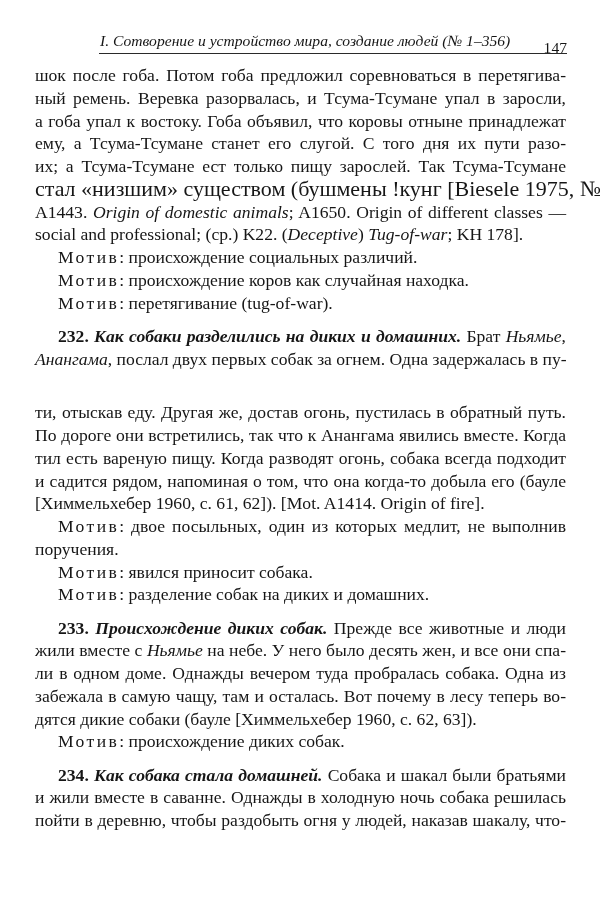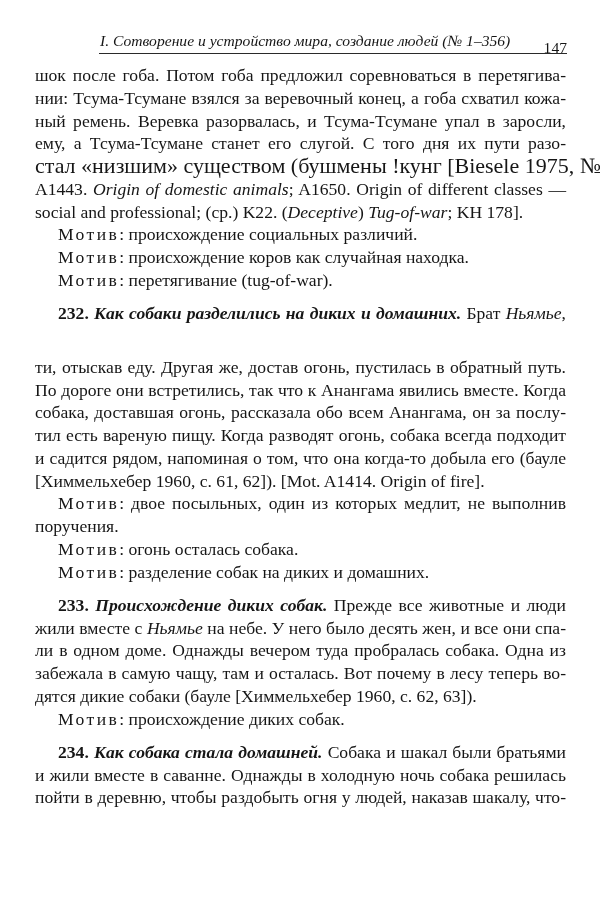--- a/index.html
+++ b/index.html
@@ -36,44 +36,45 @@
 
   <div class="running-head">
     <span class="title">I. Сотворение и устройство мира, создание людей (№ 1–356)</span>
     <span class="pageno">147</span>
   </div>
 
   <div class="body-text">
 
     <div>
       <span class="line" style="white-space: nowrap;">шок после гоба. Потом гоба предложил соревноваться в перетягива-</span>
-      <span class="line" style="white-space: nowrap;">нии: Тсума-Тсумане взялся за веревочный конец, а гоба схватил кожа-</span>
       <span class="line" style="white-space: nowrap;">ный ремень. Веревка разорвалась, и Тсума-Тсумане упал в заросли,</span>
+      <span class="line" style="white-space: nowrap;">а гоба упал к востоку. Гоба объявил, что коровы отныне принадлежат</span>
       <span class="line" style="white-space: nowrap;">ему, а Тсума-Тсумане станет его слугой. С того дня их пути разо-</span>
+      <span class="line" style="white-space: nowrap;">их; а Тсума-Тсумане ест только пищу зарослей. Так Тсума-Тсумане</span>
       <span class="line" style="white-space: nowrap; font-size: 22px;">стал «низшим» существом (бушмены !кунг [Biesele 1975, № 37]). [Mot.</span>
       <span class="line" style="white-space: nowrap;"><span>A1443. </span><span class="it">Origin of domestic animals</span><span>; A1650. Origin of different classes —</span></span>
       <span class="line last" style="white-space: nowrap;"><span>social and professional; (ср.) K22. (</span><span class="it">Deceptive</span><span>) </span><span class="it">Tug-of-war</span><span>; KH 178].</span></span>
       <span class="line last indent" style="white-space: nowrap;"><span class="sp">Мотив</span>: <span>происхождение социальных различий.</span></span>
       <span class="line last indent" style="white-space: nowrap;"><span class="sp">Мотив</span>: <span>происхождение коров как случайная находка.</span></span>
       <span class="line last indent" style="white-space: nowrap;"><span class="sp">Мотив</span>: <span>перетягивание (tug-of-war).</span></span>
     </div>
 
     <div class="gap"></div>
 
     <div>
       <span class="line indent" style="white-space: nowrap;"><span class="b">232.</span> <span class="bi">Как собаки разделились на диких и домашних.</span><span> Брат </span><span class="it">Ньямье</span><span>,</span></span>
+      <span class="line" style="white-space: nowrap;"><span class="it">Анангама</span><span>, послал двух первых собак за огнем. Одна задержалась в пу-</span></span>
       <span class="line" style="white-space: nowrap; margin-top: 31px;">ти, отыскав еду. Другая же, достав огонь, пустилась в обратный путь.</span>
       <span class="line" style="white-space: nowrap;">По дороге они встретились, так что к Анангама явились вместе. Когда</span>
-      <span class="line" style="white-space: nowrap;">собака, доставшая огонь, рассказала обо всем Анангама, он за послу-</span>
       <span class="line" style="white-space: nowrap;">тил есть вареную пищу. Когда разводят огонь, собака всегда подходит</span>
       <span class="line" style="white-space: nowrap;">и садится рядом, напоминая о том, что она когда-то добыла его (бауле</span>
       <span class="line last" style="white-space: nowrap;">[Химмельхебер 1960, с. 61, 62]). [Mot. A1414. Origin of fire].</span>
       <span class="line indent" style="white-space: nowrap;"><span class="sp">Мотив</span><span>: двое посыльных, один из которых медлит, не выполнив</span></span>
       <span class="line last" style="white-space: nowrap;">поручения.</span>
-      <span class="line last indent" style="white-space: nowrap;"><span class="sp">Мотив</span>: <span>огонь осталась собака.</span></span>
+      <span class="line last indent" style="white-space: nowrap;"><span class="sp">Мотив</span>: <span>явился приносит собака.</span></span>
       <span class="line last indent" style="white-space: nowrap;"><span class="sp">Мотив</span>: <span>разделение собак на диких и домашних.</span></span>
     </div>
 
     <div class="gap"></div>
 
     <div>
       <span class="line indent" style="white-space: nowrap;"><span class="b">233.</span> <span class="bi">Происхождение диких собак.</span><span> Прежде все животные и люди</span></span>
       <span class="line" style="white-space: nowrap;"><span>жили вместе с </span><span class="it">Ньямье</span><span> на небе. У него было десять жен, и все они спа-</span></span>
       <span class="line" style="white-space: nowrap;">ли в одном доме. Однажды вечером туда пробралась собака. Одна из</span>
       <span class="line" style="white-space: nowrap;">забежала в самую чащу, там и осталась. Вот почему в лесу теперь во-</span>

